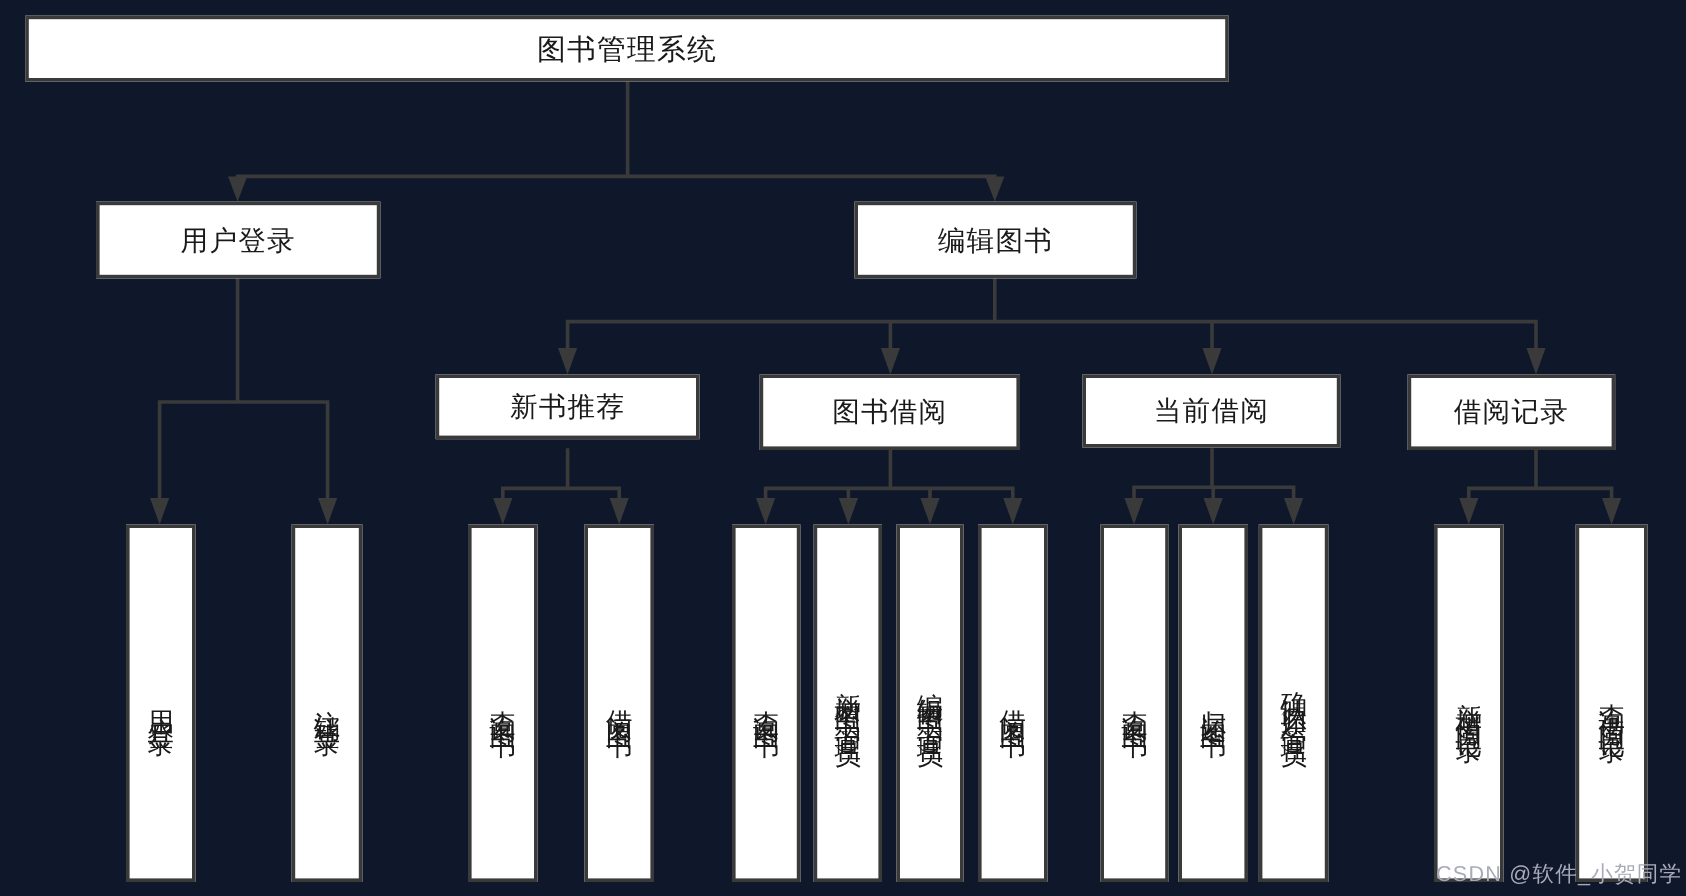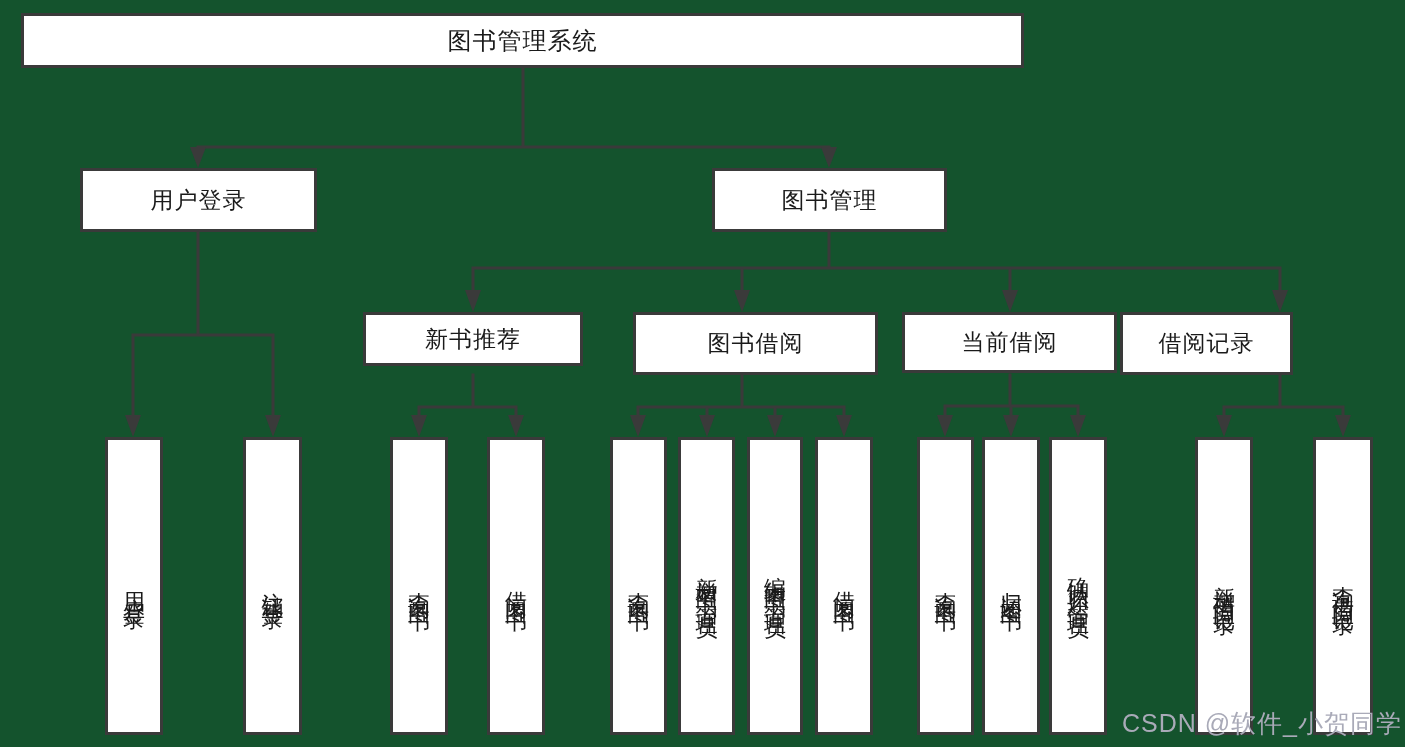--- a/index.html
+++ b/index.html
@@ -1,37 +1,37 @@
 <!DOCTYPE html>
 <html><head>
 <meta charset="utf-8">
 <style>
   html,body{margin:0;padding:0;background:#ffffff;}
   .canvas{
-    position:relative;width:1405px;height:747px;background:#14532d;
+    position:relative;width:1405px;height:747px;background:#0f172a;
     font-family:"Liberation Sans","DejaVu Sans",sans-serif;overflow:hidden;
   }
   .connectors{position:absolute;left:0;top:0;z-index:1;}
   .hbox{
     position:absolute;box-sizing:border-box;border:3px solid #3a3a3a;background:#ffffff;
     display:flex;align-items:center;justify-content:center;z-index:2;
   }
   .hbox .lbl{font-size:23px;color:#1a1a1a;letter-spacing:1px;white-space:nowrap;}
   .hbox.root .lbl{font-size:24px;}
   .vbox{
     position:absolute;box-sizing:border-box;border:3px solid #3a3a3a;background:#ffffff;
     display:flex;align-items:center;justify-content:center;z-index:2;
   }
   .vbox .vlbl{
     writing-mode:vertical-rl;text-orientation:mixed;
     font-size:22px;color:#1a1a1a;letter-spacing:6px;line-height:1;white-space:nowrap;
   }
   .watermark{
     position:absolute;right:3px;bottom:7px;z-index:3;
-    font-size:25px;color:#a9aab8;letter-spacing:1px;white-space:nowrap;
+    font-size:18px;color:#a9aab8;letter-spacing:1px;white-space:nowrap;
   }
 </style>
 </head>
 <body>
 
 <div class="canvas">
 
   <svg class="connectors" width="1405" height="747" viewBox="0 0 1405 747">
     <g stroke="#3a3a3a" stroke-width="3" fill="none" stroke-linecap="square">
 
@@ -73,33 +73,33 @@
   </svg>
 
   <div class="hbox root" style="left:21px;top:13px;width:1003px;height:55px">
     <span class="lbl">图书管理系统</span>
   </div>
 
   <div class="hbox" style="left:80px;top:168px;width:237px;height:64px">
     <span class="lbl">用户登录</span>
   </div>
   <div class="hbox" style="left:712px;top:168px;width:235px;height:64px">
-    <span class="lbl">图书管理</span>
+    <span class="lbl">编辑图书</span>
   </div>
 
   <div class="hbox" style="left:363px;top:312px;width:220px;height:54px">
     <span class="lbl">新书推荐</span>
   </div>
-  <div class="hbox" style="left:633px;top:312px;width:245px;height:63px">
+  <div class="hbox" style="left:633px;top:312px;width:217px;height:63px">
     <span class="lbl">图书借阅</span>
   </div>
   <div class="hbox" style="left:902px;top:312px;width:215px;height:61px">
     <span class="lbl">当前借阅</span>
   </div>
-  <div class="hbox" style="left:1120px;top:312px;width:173px;height:63px">
+  <div class="hbox" style="left:1173px;top:312px;width:173px;height:63px">
     <span class="lbl">借阅记录</span>
   </div>
 
   <div class="vbox" style="left:105px;top:437px;width:58px;height:298px">
     <span class="vlbl">用户登录</span>
   </div>
   <div class="vbox" style="left:243px;top:437px;width:59px;height:298px">
     <span class="vlbl">注销登录</span>
   </div>
 

